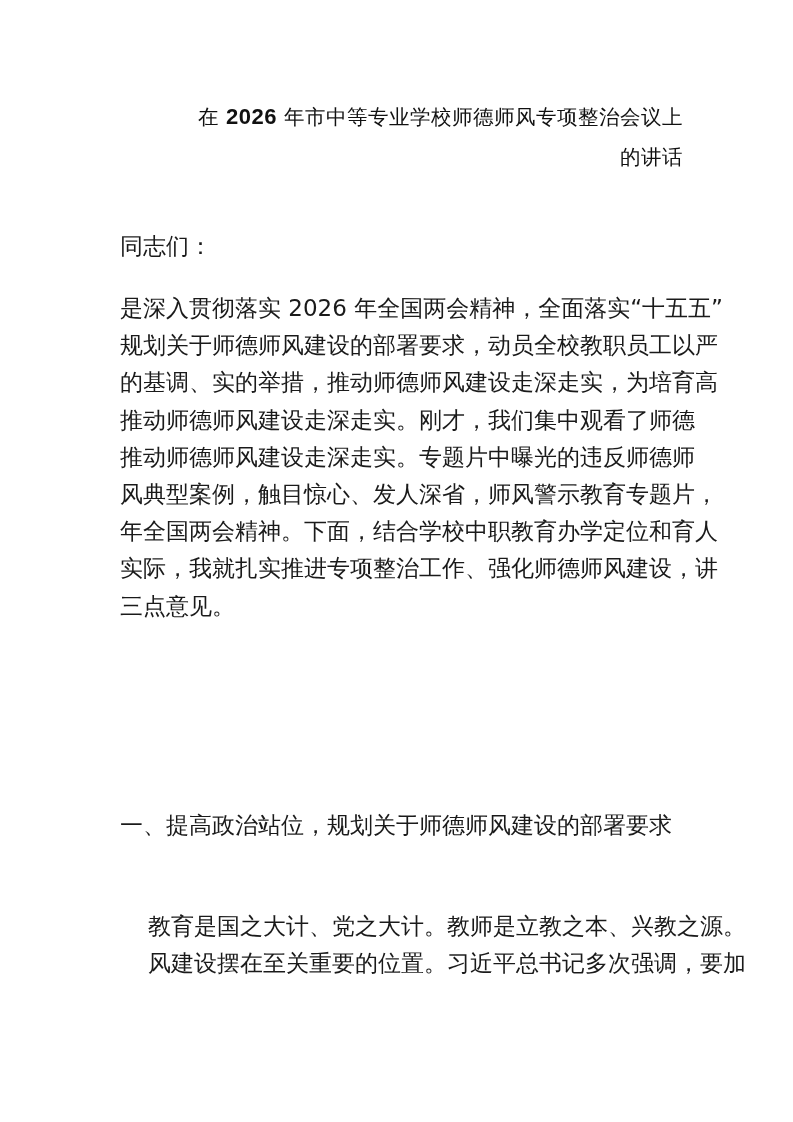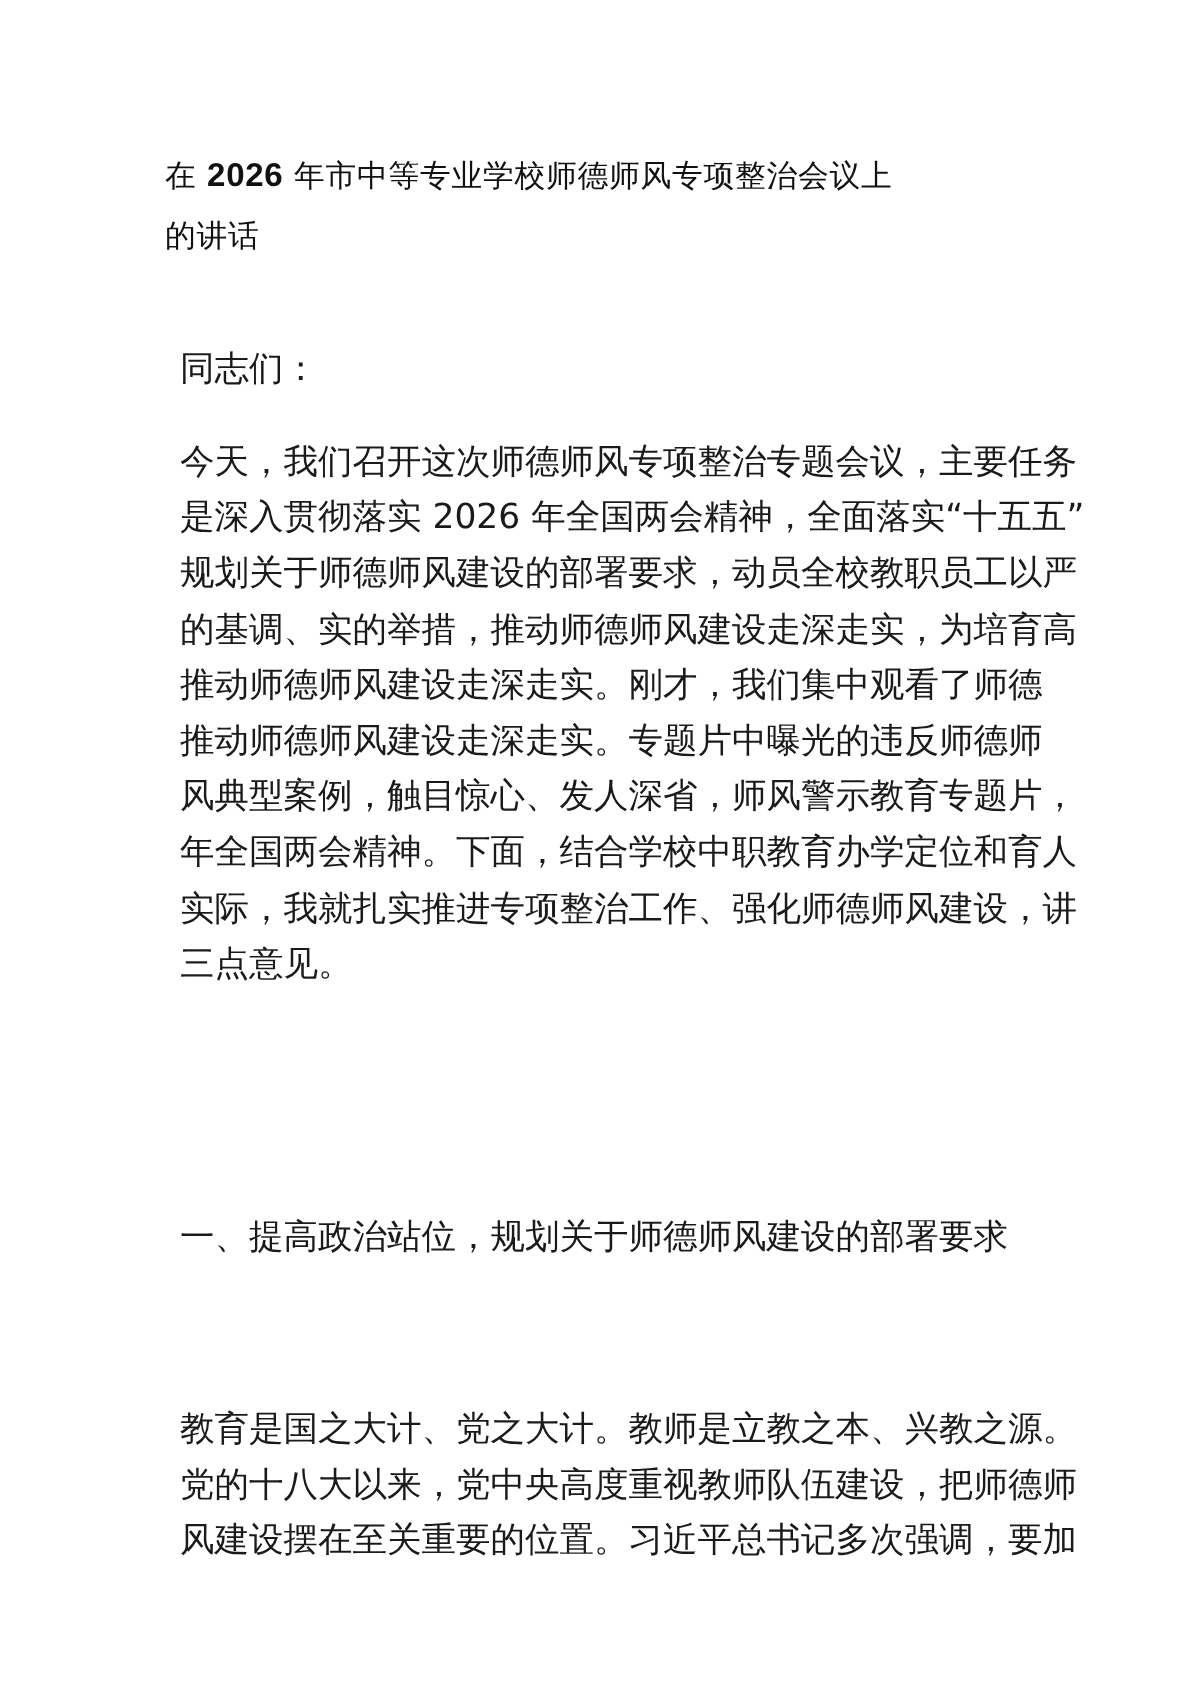--- a/index.html
+++ b/index.html
@@ -3,63 +3,61 @@
 <meta charset="utf-8">
 <style>
   html, body { margin: 0; padding: 0; background: #ffffff; }
   body { width: 793px; height: 1122px; position: relative; overflow: hidden; }
   .page {
     position: absolute; left: 0; top: 0; width: 793px; height: 1122px;
     background: #ffffff; color: #1a1a1a;
     font-family: "DejaVu Sans", "Liberation Sans", sans-serif;
   }
   .title {
-    position: absolute; left: 110px; width: 573px; text-align: left;
+    position: absolute; left: 110px; width: 573px; text-align: right;
     font-size: 20.5px; line-height: 40px; top: 97px; letter-spacing: 0.5px;
     color: #111;
   }
   .title .num { font-family: "Liberation Sans", sans-serif; font-weight: bold; font-size: 22px; }
   .para {
     position: absolute; left: 120px; width: 558px;
     font-size: 23px; line-height: 37.2px; color: #1a1a1a;
     text-align: justify; text-justify: inter-character;
   }
   .line { display: block; white-space: nowrap; text-align-last: justify; text-align: justify; }
   .line.last { text-align-last: left; }
   .greet { top: 228px; }
   .p1 { top: 290px; }
   .h1 { top: 807px; }
-  .p2 { top: 935px; }
+  .p2 { top: 908px; margin-left: 28px; }
 </style>
 </head>
 <body>
 
 <div class="page">
 
   <div class="title">
     <span style="display:block">在 <span class="num">2026</span> 年市中等专业学校师德师风专项整治会议上</span>
     <span style="display:block">的讲话</span>
   </div>
 
   <div class="para greet">同志们：</div>
 
   <div class="para p1">
-    <span class="line">今天，我们召开这次师德师风专项整治专题会议，主要任务</span>
     <span class="line">是深入贯彻落实 2026 年全国两会精神，全面落实“十五五”</span>
     <span class="line">规划关于师德师风建设的部署要求，动员全校教职员工以严</span>
     <span class="line">的基调、实的举措，推动师德师风建设走深走实，为培育高</span>
     <span class="line">推动师德师风建设走深走实。刚才，我们集中观看了师德</span>
     <span class="line">推动师德师风建设走深走实。专题片中曝光的违反师德师</span>
     <span class="line">风典型案例，触目惊心、发人深省，师风警示教育专题片，</span>
     <span class="line">年全国两会精神。下面，结合学校中职教育办学定位和育人</span>
     <span class="line">实际，我就扎实推进专项整治工作、强化师德师风建设，讲</span>
     <span class="line last">三点意见。</span>
   </div>
 
   <div class="para h1">一、提高政治站位，规划关于师德师风建设的部署要求</div>
 
   <div class="para p2">
     <span class="line">教育是国之大计、党之大计。教师是立教之本、兴教之源。</span>
-    <span class="line">党的十八大以来，党中央高度重视教师队伍建设，把师德师</span>
     <span class="line">风建设摆在至关重要的位置。习近平总书记多次强调，要加</span>
   </div>
 
 </div>
 
 </body></html>

